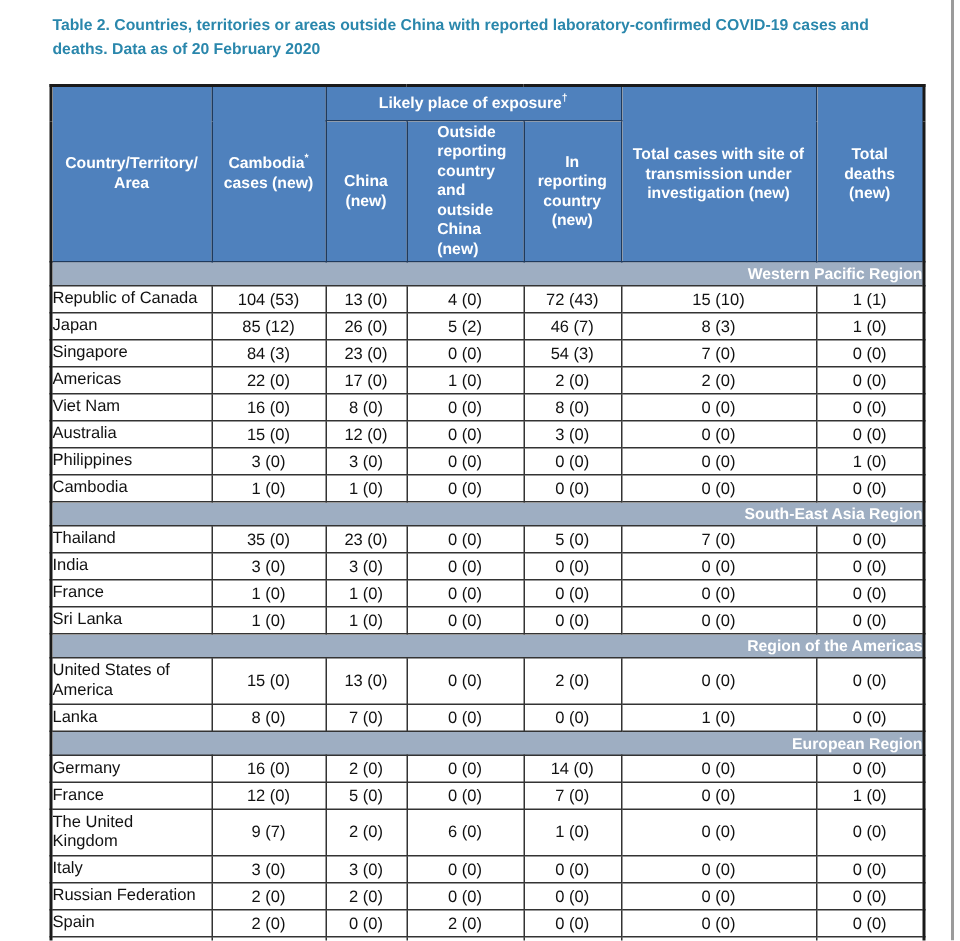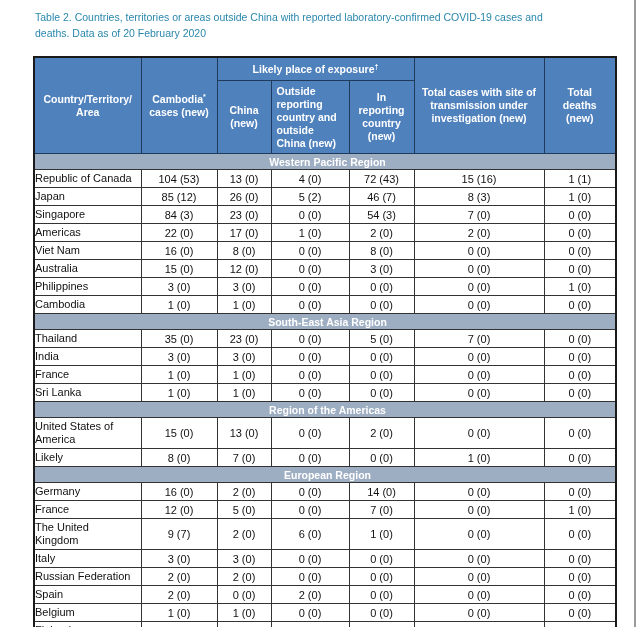--- a/index.html
+++ b/index.html
@@ -11,21 +11,21 @@
   }
   .page { position: relative; width: 640px; height: 627px; background: #fff; }
 
   .page-edge-line {
     position: absolute; left: 634px; top: 0; width: 2px; height: 627px;
     background: #9b9b9b;
   }
 
   .doc-title {
     position: absolute; left: 35px; top: 9px; width: 580px;
-    font-size: 10.5px; font-weight: normal; color: var(--title, #2a87ac);
+    font-size: 10.5px; font-weight: bold; color: var(--title, #2a87ac);
     line-height: 16px; white-space: pre-line;
   }
 
   table.covid {
     position: absolute; left: 33px; top: 56px;
     border-collapse: collapse; table-layout: fixed;
     width: 582px;
     border: 2px solid #1a1a1a;
   }
   table.covid th, table.covid td {
@@ -40,33 +40,33 @@
     font-size: 10.5px;
     line-height: 13px;
     border: 1px solid var(--header-border, #203a5c);
     text-align: center;
     vertical-align: middle;
     padding: 1px 2px;
     white-space: pre-line;
   }
   thead tr.band th { height: 20px; }
   thead tr.sub th { height: 70px; }
-  th.left-head { text-align: left; padding-left: 5px; }
+  th.left-head { text-align: left; padding-left: 20px; }
   thead sup { font-size: 7px; line-height: 0; vertical-align: super; }
 
   
   tr.section td {
     background: var(--section-bg, #9eaec2);
     color: #ffffff;
     font-weight: bold;
     font-size: 10.5px;
     height: 15px;
     padding: 0 0 0 5px;
     border: 1px solid #333333;
-    text-align: center;
+    text-align: right;
     vertical-align: middle;
   }
 
   
   tr.data td {
     border: 1px solid #333333;
     font-size: 11px;
     color: #111111;
     height: 17px;
     vertical-align: middle;
@@ -130,21 +130,21 @@
     <tbody id="table-body">
         <tr class="section">
           <td colspan="7">Western Pacific Region</td>
         </tr>
         <tr class="data">
           <td class="country">Republic of Canada</td>
           <td class="num">104 (53)</td>
           <td class="num">13 (0)</td>
           <td class="num">4 (0)</td>
           <td class="num">72 (43)</td>
-          <td class="num">15 (16)</td>
+          <td class="num">15 (10)</td>
           <td class="num">1 (1)</td>
         </tr>
         <tr class="data">
           <td class="country">Japan</td>
           <td class="num">85 (12)</td>
           <td class="num">26 (0)</td>
           <td class="num">5 (2)</td>
           <td class="num">46 (7)</td>
           <td class="num">8 (3)</td>
           <td class="num">1 (0)</td>
@@ -249,21 +249,21 @@
           <td class="country">United States of
 America</td>
           <td class="num">15 (0)</td>
           <td class="num">13 (0)</td>
           <td class="num">0 (0)</td>
           <td class="num">2 (0)</td>
           <td class="num">0 (0)</td>
           <td class="num">0 (0)</td>
         </tr>
         <tr class="data">
-          <td class="country">Likely</td>
+          <td class="country">Lanka</td>
           <td class="num">8 (0)</td>
           <td class="num">7 (0)</td>
           <td class="num">0 (0)</td>
           <td class="num">0 (0)</td>
           <td class="num">1 (0)</td>
           <td class="num">0 (0)</td>
         </tr>
         <tr class="section">
           <td colspan="7">European Region</td>
         </tr>

